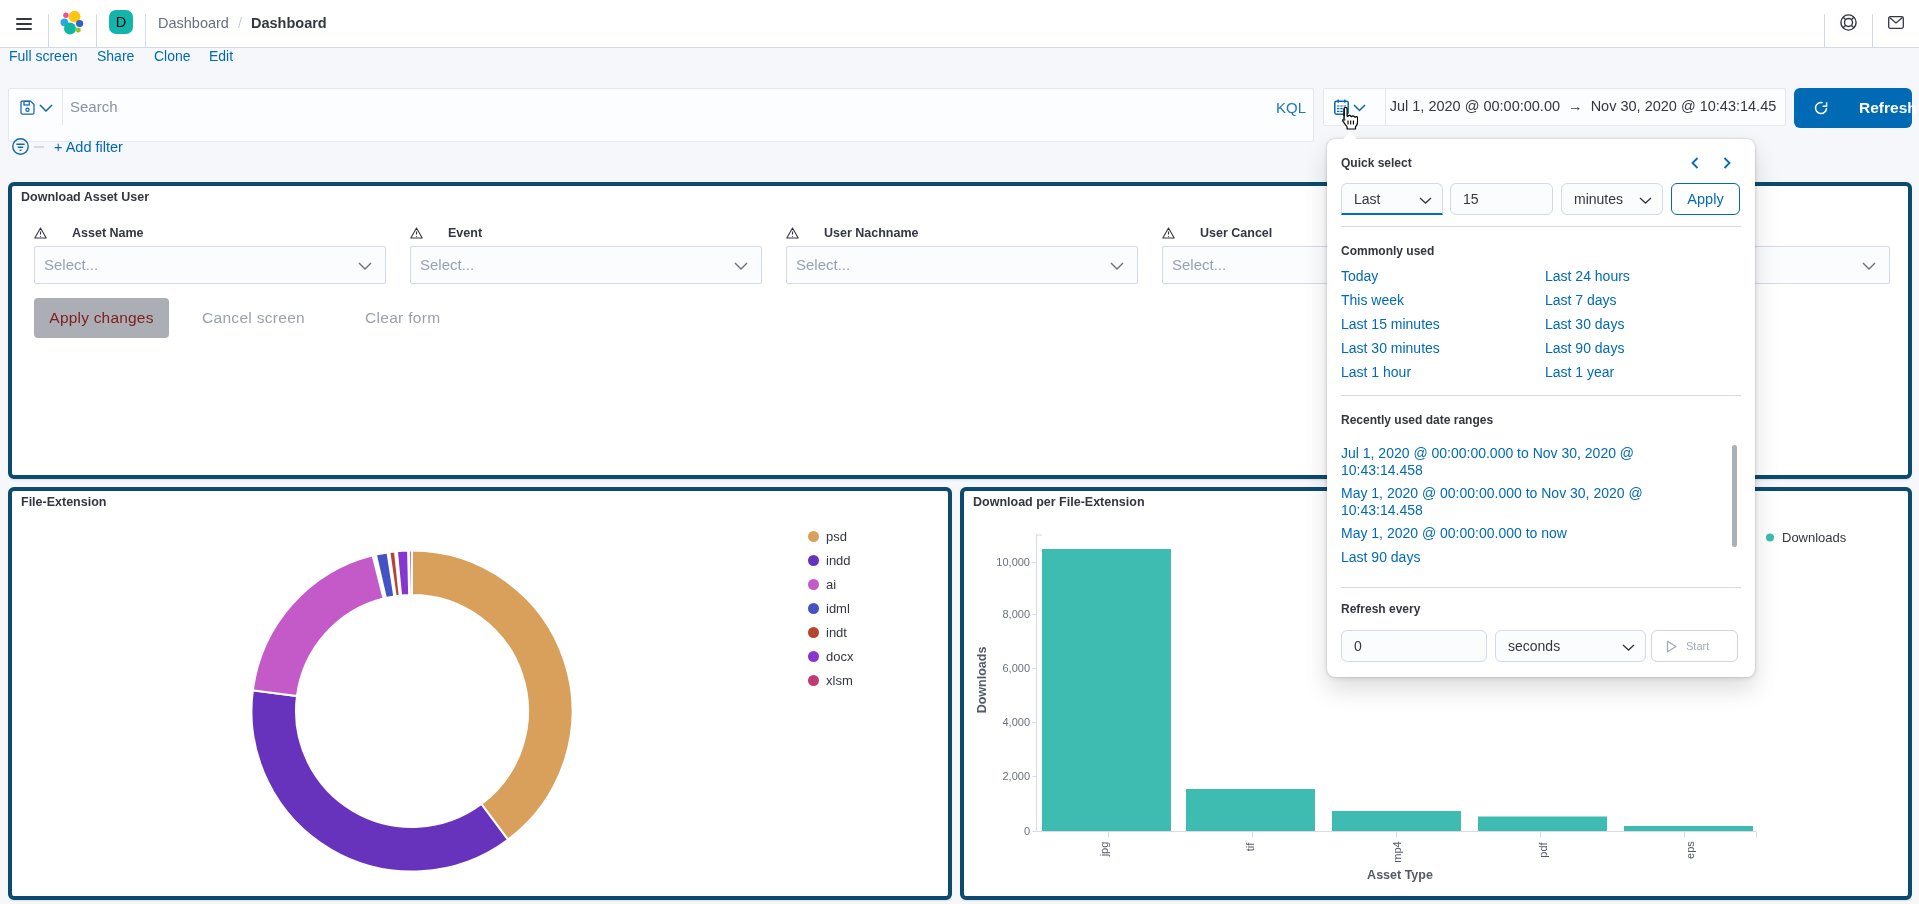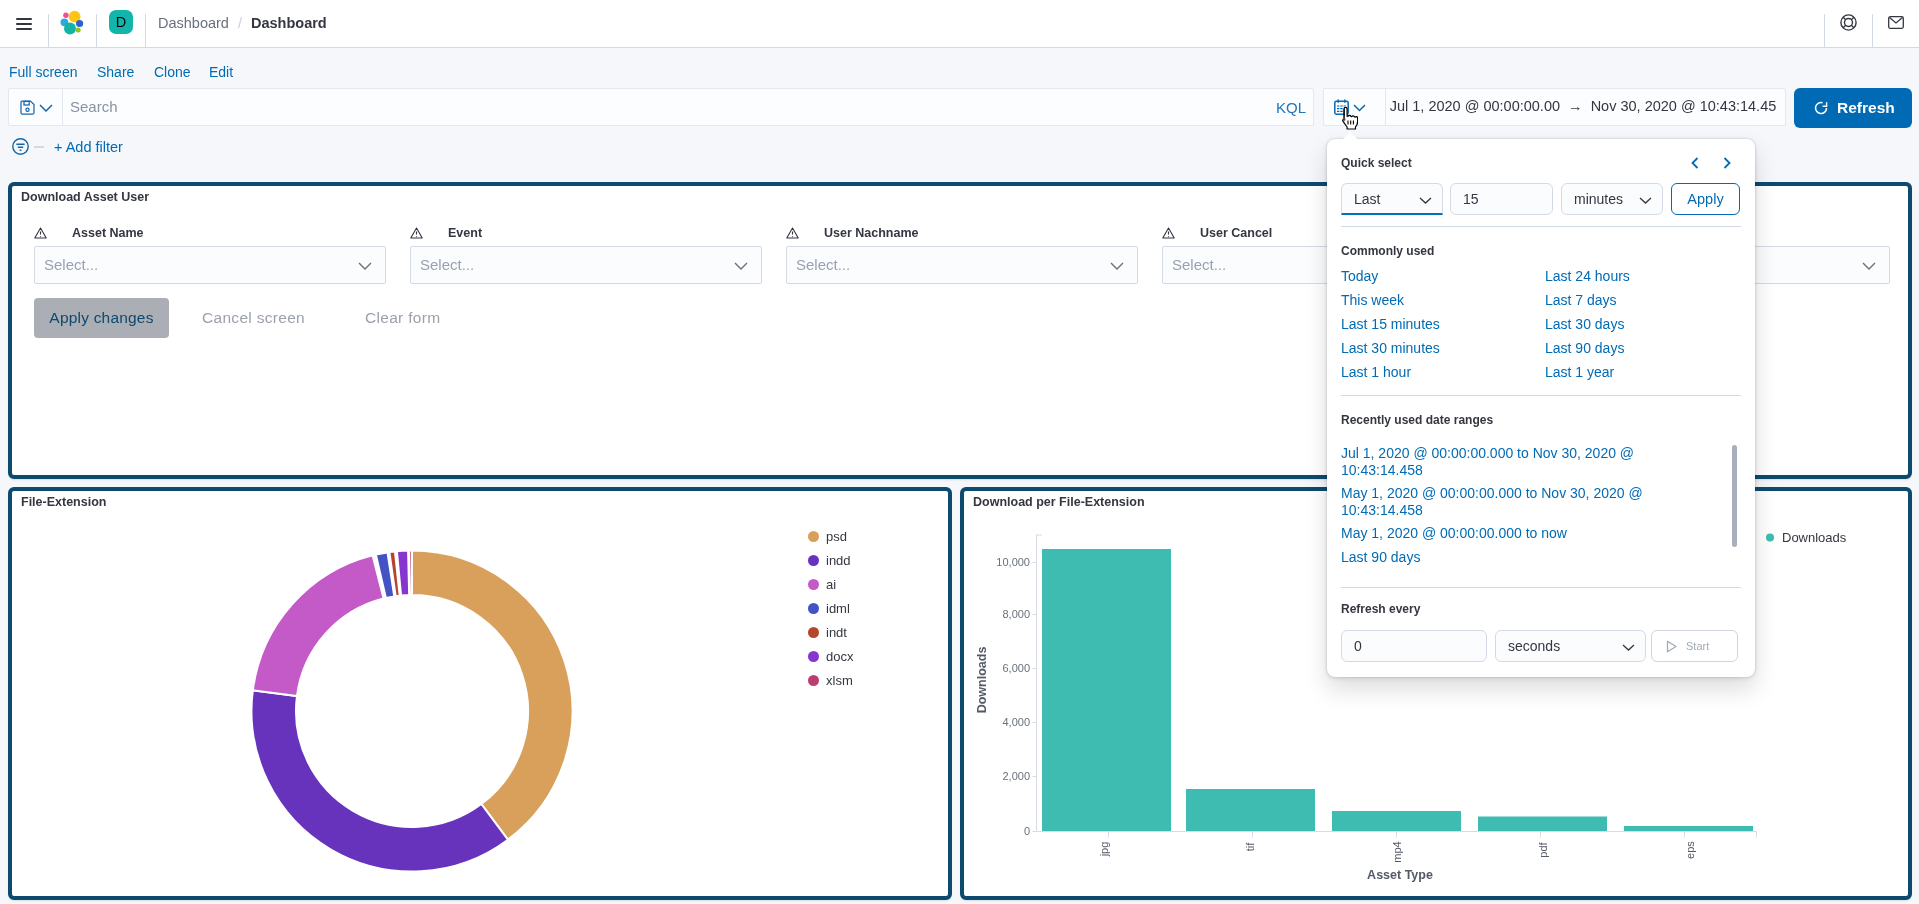--- a/index.html
+++ b/index.html
@@ -9,42 +9,42 @@
 .link { color:#006BB4; text-decoration:none; }
 
 #header { position:absolute; left:0; top:0; width:1919px; height:48px; background:#fff; border-bottom:1px solid #d3dae6; z-index:40; }
 .vsep { position:absolute; top:14px; width:1px; height:33px; background:#d3dae6; }
 #burger div { position:absolute; left:16px; width:16px; height:2.6px; background:#343741; border-radius:1px; }
 #avatarD { position:absolute; left:109px; top:10px; width:24px; height:24px; border-radius:7px; background:#12b5ab; color:#000; font-size:14.5px; font-weight:500; text-align:center; line-height:24px; }
 #crumbs { position:absolute; left:158px; top:15px; font-size:14.5px; color:#69707d; }
 #crumbs b { color:#343741; font-weight:700; }
 #crumbs .sl { color:#c9cfda; padding:0 9px; }
 
-#menurow { position:absolute; left:0; top:52px; width:1919px; height:40px; }
+#menurow { position:absolute; left:0; top:36px; width:1919px; height:40px; }
 #menurow a { position:absolute; top:12px; font-size:14px; color:#006BB4; }
 
-#searchbar { position:absolute; left:8px; top:88px; width:1306px; height:38px; background:#fbfdfe; border:1px solid #e3e8f0; border-radius:2px; }
+#searchbar { position:absolute; left:8px; top:88px; width:1306px; height:54px; background:#fbfdfe; border:1px solid #e3e8f0; border-radius:2px; }
 #sbLeft { position:absolute; left:0; top:0; width:54px; height:36px; border-right:1px solid #e3e8f0; }
 #sbPh { position:absolute; left:61px; top:9px; font-size:15px; color:#8a92a5; }
 #kql { position:absolute; right:7px; top:10px; font-size:15px; color:#2276b9; }
 #datebar { position:absolute; left:1323px; top:88px; width:463px; height:38px; background:#fbfdfe; border:1px solid #e3e8f0; border-radius:2px; }
 #datebar .dsep { position:absolute; left:61px; top:0px; width:1px; height:36px; background:#e3e8f0; }
 #datetext { position:absolute; left:61px; top:9px; width:396px; text-align:center; font-size:14.5px; color:#343741; }
 #refreshBtn { position:absolute; left:1794px; top:88px; width:118px; height:40px; background:#006BB4; border-radius:6px; color:#fff; font-size:15.5px; font-weight:600; text-align:left; line-height:40px; }
 
 #addfilter { position:absolute; left:54px; top:139px; font-size:14.5px; color:#006BB4; }
 
 .panel { position:absolute; background:#fff; border:4px solid #0c4a6e; border-radius:6px; box-shadow:0 2px 2px -1px rgba(152,162,179,.3); }
 .ptitle { position:absolute; left:9px; top:4px; font-size:12.5px; font-weight:700; color:#343741; }
 #panel1 { left:8px; top:182px; width:1904px; height:297px; }
 .ffield { position:absolute; top:40px; width:352px; }
 .flabel { position:absolute; top:0; font-size:12.5px; font-weight:700; color:#343741;margin-left:24px; }
 .fselect { position:absolute; top:20px; width:352px; height:38px; background:#fbfcfd; border:1px solid #d3dae6; border-radius:2px; }
 .fselect span { position:absolute; left:9px; top:9px; font-size:15px; color:#98a2b3; }
-.btn-apply { position:absolute; left:22px; top:112px; width:135px; height:40px; background:#abaeb5; border-radius:4px; color:#0c4a6e; font-size:15.5px; letter-spacing:.2px; text-align:center; line-height:40px; }
+.btn-apply { position:absolute; left:22px; top:112px; width:135px; height:40px; background:#abaeb5; border-radius:4px; color:#7f1d1d; font-size:15.5px; letter-spacing:.2px; text-align:center; line-height:40px; }
 .btn-ghost { position:absolute; top:112px; height:40px; color:#9ba1ab; font-size:15.5px; letter-spacing:.3px; line-height:40px; }
 #panelDonut { left:8px; top:487px; width:944px; height:413px; }
 #panelBar { left:960px; top:487px; width:952px; height:413px;padding-left:38px; }
 .legrow { position:absolute; font-size:13px; color:#343741; }
 .legrow i { position:absolute; left:0; top:2px; width:11px; height:11px; border-radius:50%; }
 .legrow span { position:absolute; left:18px; top:0; }
 
 #popup { position:absolute; left:1327px; top:139px; width:428px; height:538px; background:#fff; border-radius:8px; box-shadow:0 1px 5px rgba(0,0,0,.1), 0 12px 24px rgba(0,0,0,.14), 0 0 2px rgba(0,0,0,.2); z-index:50; }
 #popArrow { position:absolute; left:1341px; top:132px; width:0; height:0; border-left:9px solid transparent; border-right:9px solid transparent; border-bottom:9px solid #fff; z-index:51; }
 .ptit { font-size:12px; font-weight:700; color:#343741; position:absolute; left:14px; }
@@ -121,21 +121,21 @@
       <path d="M1 1l5.5 5.5L12 1"></path>
     </svg>
   <div class="dsep"></div>
   <div id="datetext">Jul 1, 2020 @ 00:00:00.00&nbsp;&nbsp;→&nbsp;&nbsp;Nov 30, 2020 @ 10:43:14.45</div>
 </div>
 <div id="refreshBtn">
   <svg class="abs" style="left:20px;top:13px" width="14" height="14" viewBox="0 0 14 14" fill="none" stroke="#fff" stroke-width="1.5">
     <path d="M12.5 7A5.5 5.5 0 1 1 8.6 1.74"></path>
     <path d="M12.6 1.2v4h-4" stroke-width="1.4" fill="none"></path>
   </svg>
-  <span style="margin-left:43px">Refresh</span>
+  <span style="margin-left:65px">Refresh</span>
 </div>
 
 <svg class="abs" style="left:12px;top:138px;z-index:5" width="17" height="17" viewBox="0 0 17 17" fill="none" stroke="#1468a8" stroke-width="1.4">
   <circle cx="8.5" cy="8.5" r="7.7"></circle>
   <path d="M4.4 6.3h8.2M5.8 9.3h5.4M7.6 12.3h1.8"></path>
 </svg>
 <div class="abs" style="left:34px;top:146px;width:10px;height:1.6px;background:#d3dae6"></div>
 <a id="addfilter" class="link">+ Add filter</a>
 
 <div class="panel" id="panel1">

